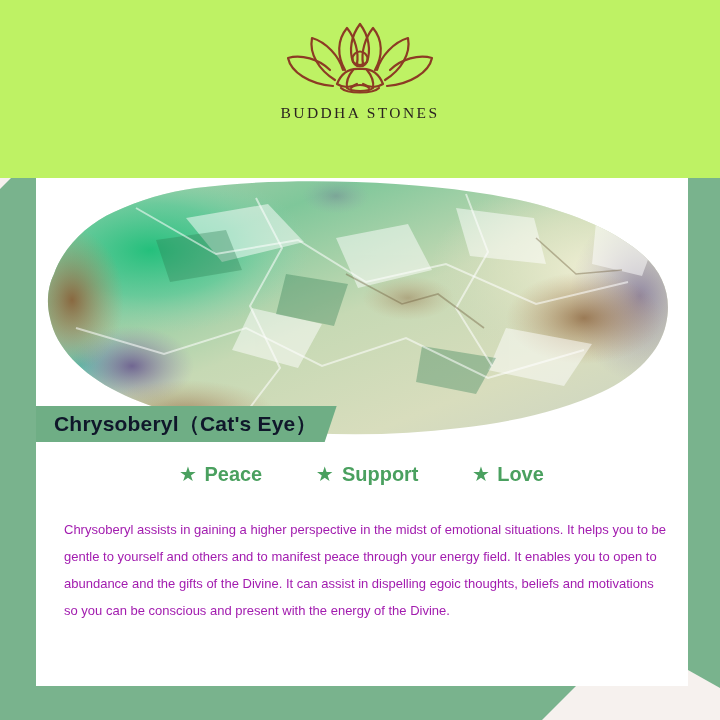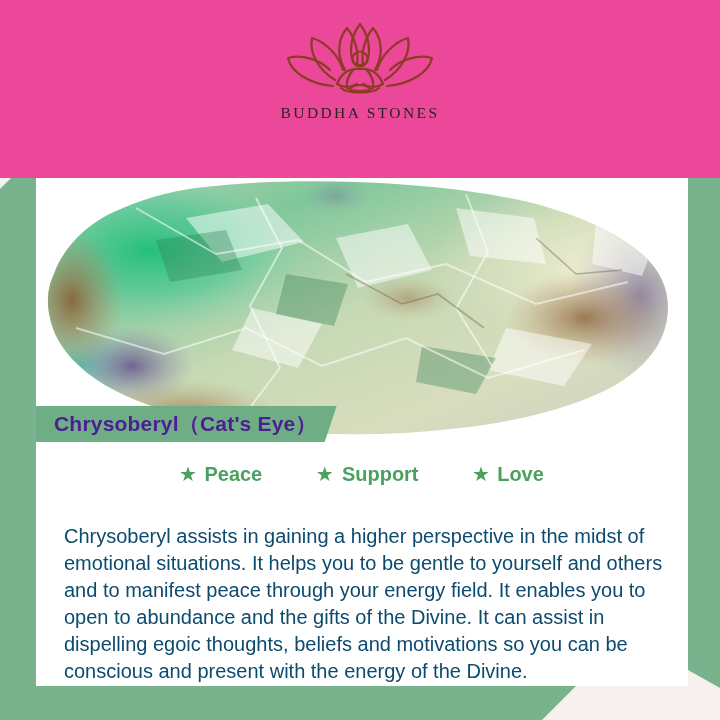--- a/index.html
+++ b/index.html
@@ -58,21 +58,21 @@
     background: #ffffff;
   }
 
   
   .header {
     position: absolute;
     left: 0;
     top: 0;
     width: 720px;
     height: 178px;
-    background: #ec4899;
+    background: #bef264;
   }
   .logo-wrap {
     position: absolute;
     left: 0;
     top: 18px;
     width: 720px;
     text-align: center;
   }
   .logo-mark {
     display: block;
@@ -131,21 +131,21 @@
     left: 36px;
     top: 406px;
     height: 36px;
     background: #6fae85;
     display: flex;
     align-items: center;
     padding: 0 20px 0 18px;
     clip-path: polygon(0 0, 100% 0, calc(100% - 12px) 100%, 0 100%);
   }
   .name-text {
-    color: #4c1d95;
+    color: #0f172a;
     font-size: 21px;
     font-weight: 700;
     white-space: nowrap;
     letter-spacing: 0.2px;
   }
 
   
   .benefits {
     position: absolute;
     left: 36px;
@@ -172,23 +172,23 @@
     color: #4aa05f;
     transform: scaleX(0.95);
   }
 
   
   .description {
     position: absolute;
     left: 64px;
     top: 503px;
     width: 604px;
-    font-size: 20px;
+    font-size: 13px;
     line-height: 27px;
-    color: #0c4a6e;
+    color: #a21caf;
     font-weight: 400;
     text-align: left;
   }
 </style>
 </head>
 <body>
 
 <div class="poster">
 
   <div class="frame-left"></div>

